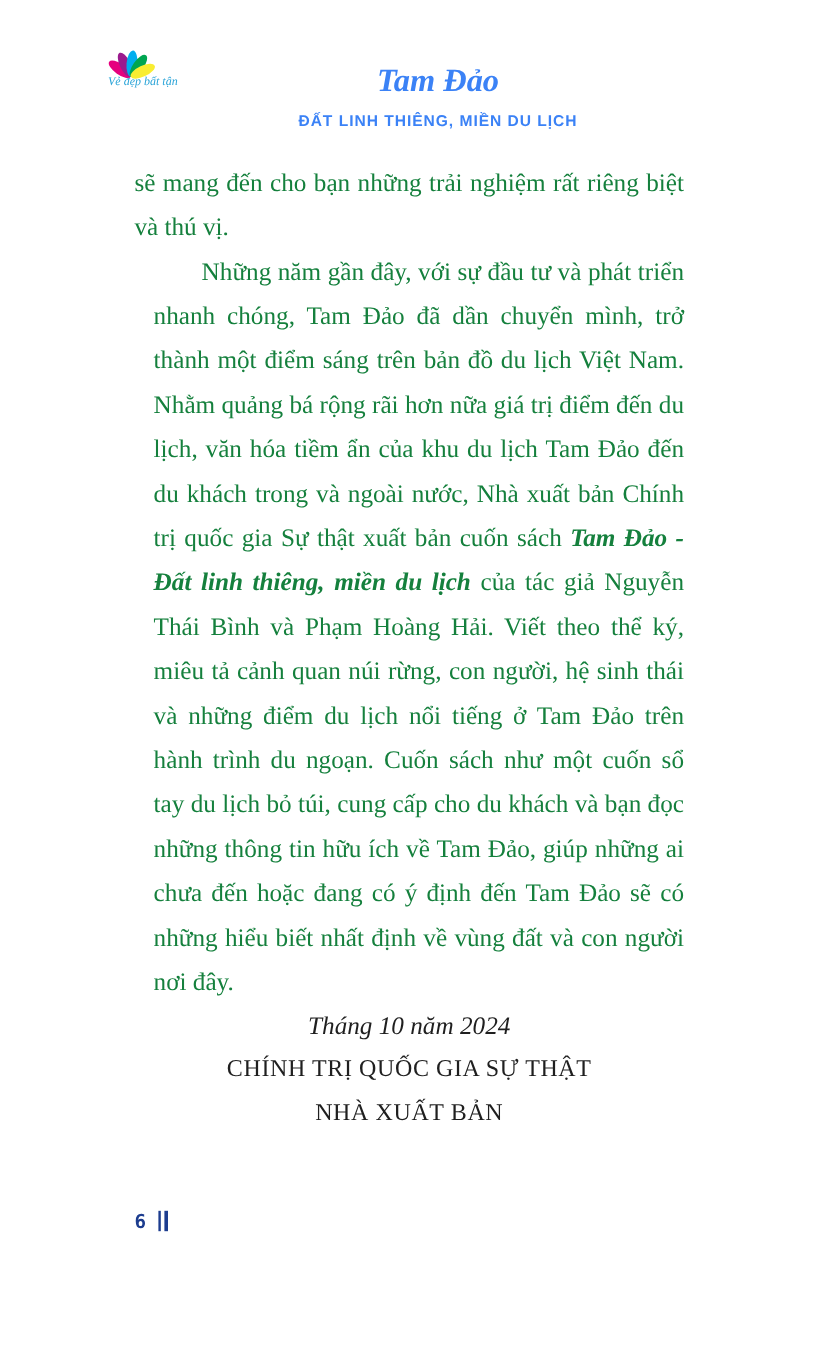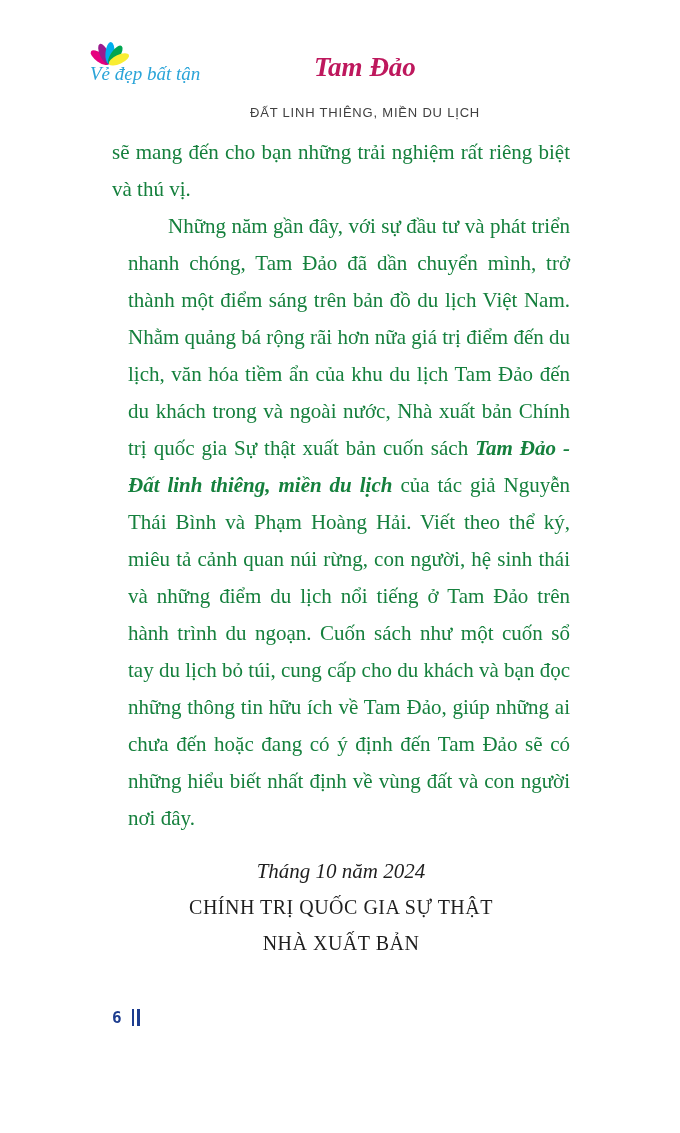--- a/index.html
+++ b/index.html
@@ -32,66 +32,65 @@
     font-weight: bold;
     font-size: 27px;
     letter-spacing: 0.5px;
     color: #1e3f94;
   }
   .logo .tagline {
     display: block;
     margin-top: 11px;
     margin-left: 6px;
     font-style: italic;
-    font-size: 19px;
+    font-size: 10px;
     color: #2aa4d8;
   }
 
   .title-block {
     position: absolute;
     top: 52px;
     left: 230px;
     width: 270px;
     text-align: center;
   }
   .title-script {
     font-style: italic;
     font-weight: bold;
     font-size: 27px;
-    color: #be185d;
+    color: #3b82f6;
     font-family: "Liberation Serif", serif;
   }
   .subtitle {
-    margin-top: 22px;
+    margin-top: 10px;
     font-family: "Liberation Sans", sans-serif;
-    font-weight: normal;
+    font-weight: bold;
     font-size: 13px;
     letter-spacing: 0.8px;
-    color: #404040;
+    color: #3b82f6;
   }
 
   
   .content {
     position: absolute;
     top: 134px;
     left: 112px;
     width: 458px;
   }
   .para {
     margin: 0;
     font-size: 21px;
     line-height: 37px;
     text-align: justify;
     color: #15803d;
   }
   .para.indent { text-indent: 40px; margin-left: 16px; }
   .para .bold-italic { font-weight: bold; font-style: italic; }
 
   .closing {
-    margin-top: 16px;
     text-align: center;
     line-height: 36px;
   }
   .closing-date {
     font-style: italic;
     font-size: 21px;
   }
   .closing-pub {
     font-size: 20px;
     letter-spacing: 0.5px;

